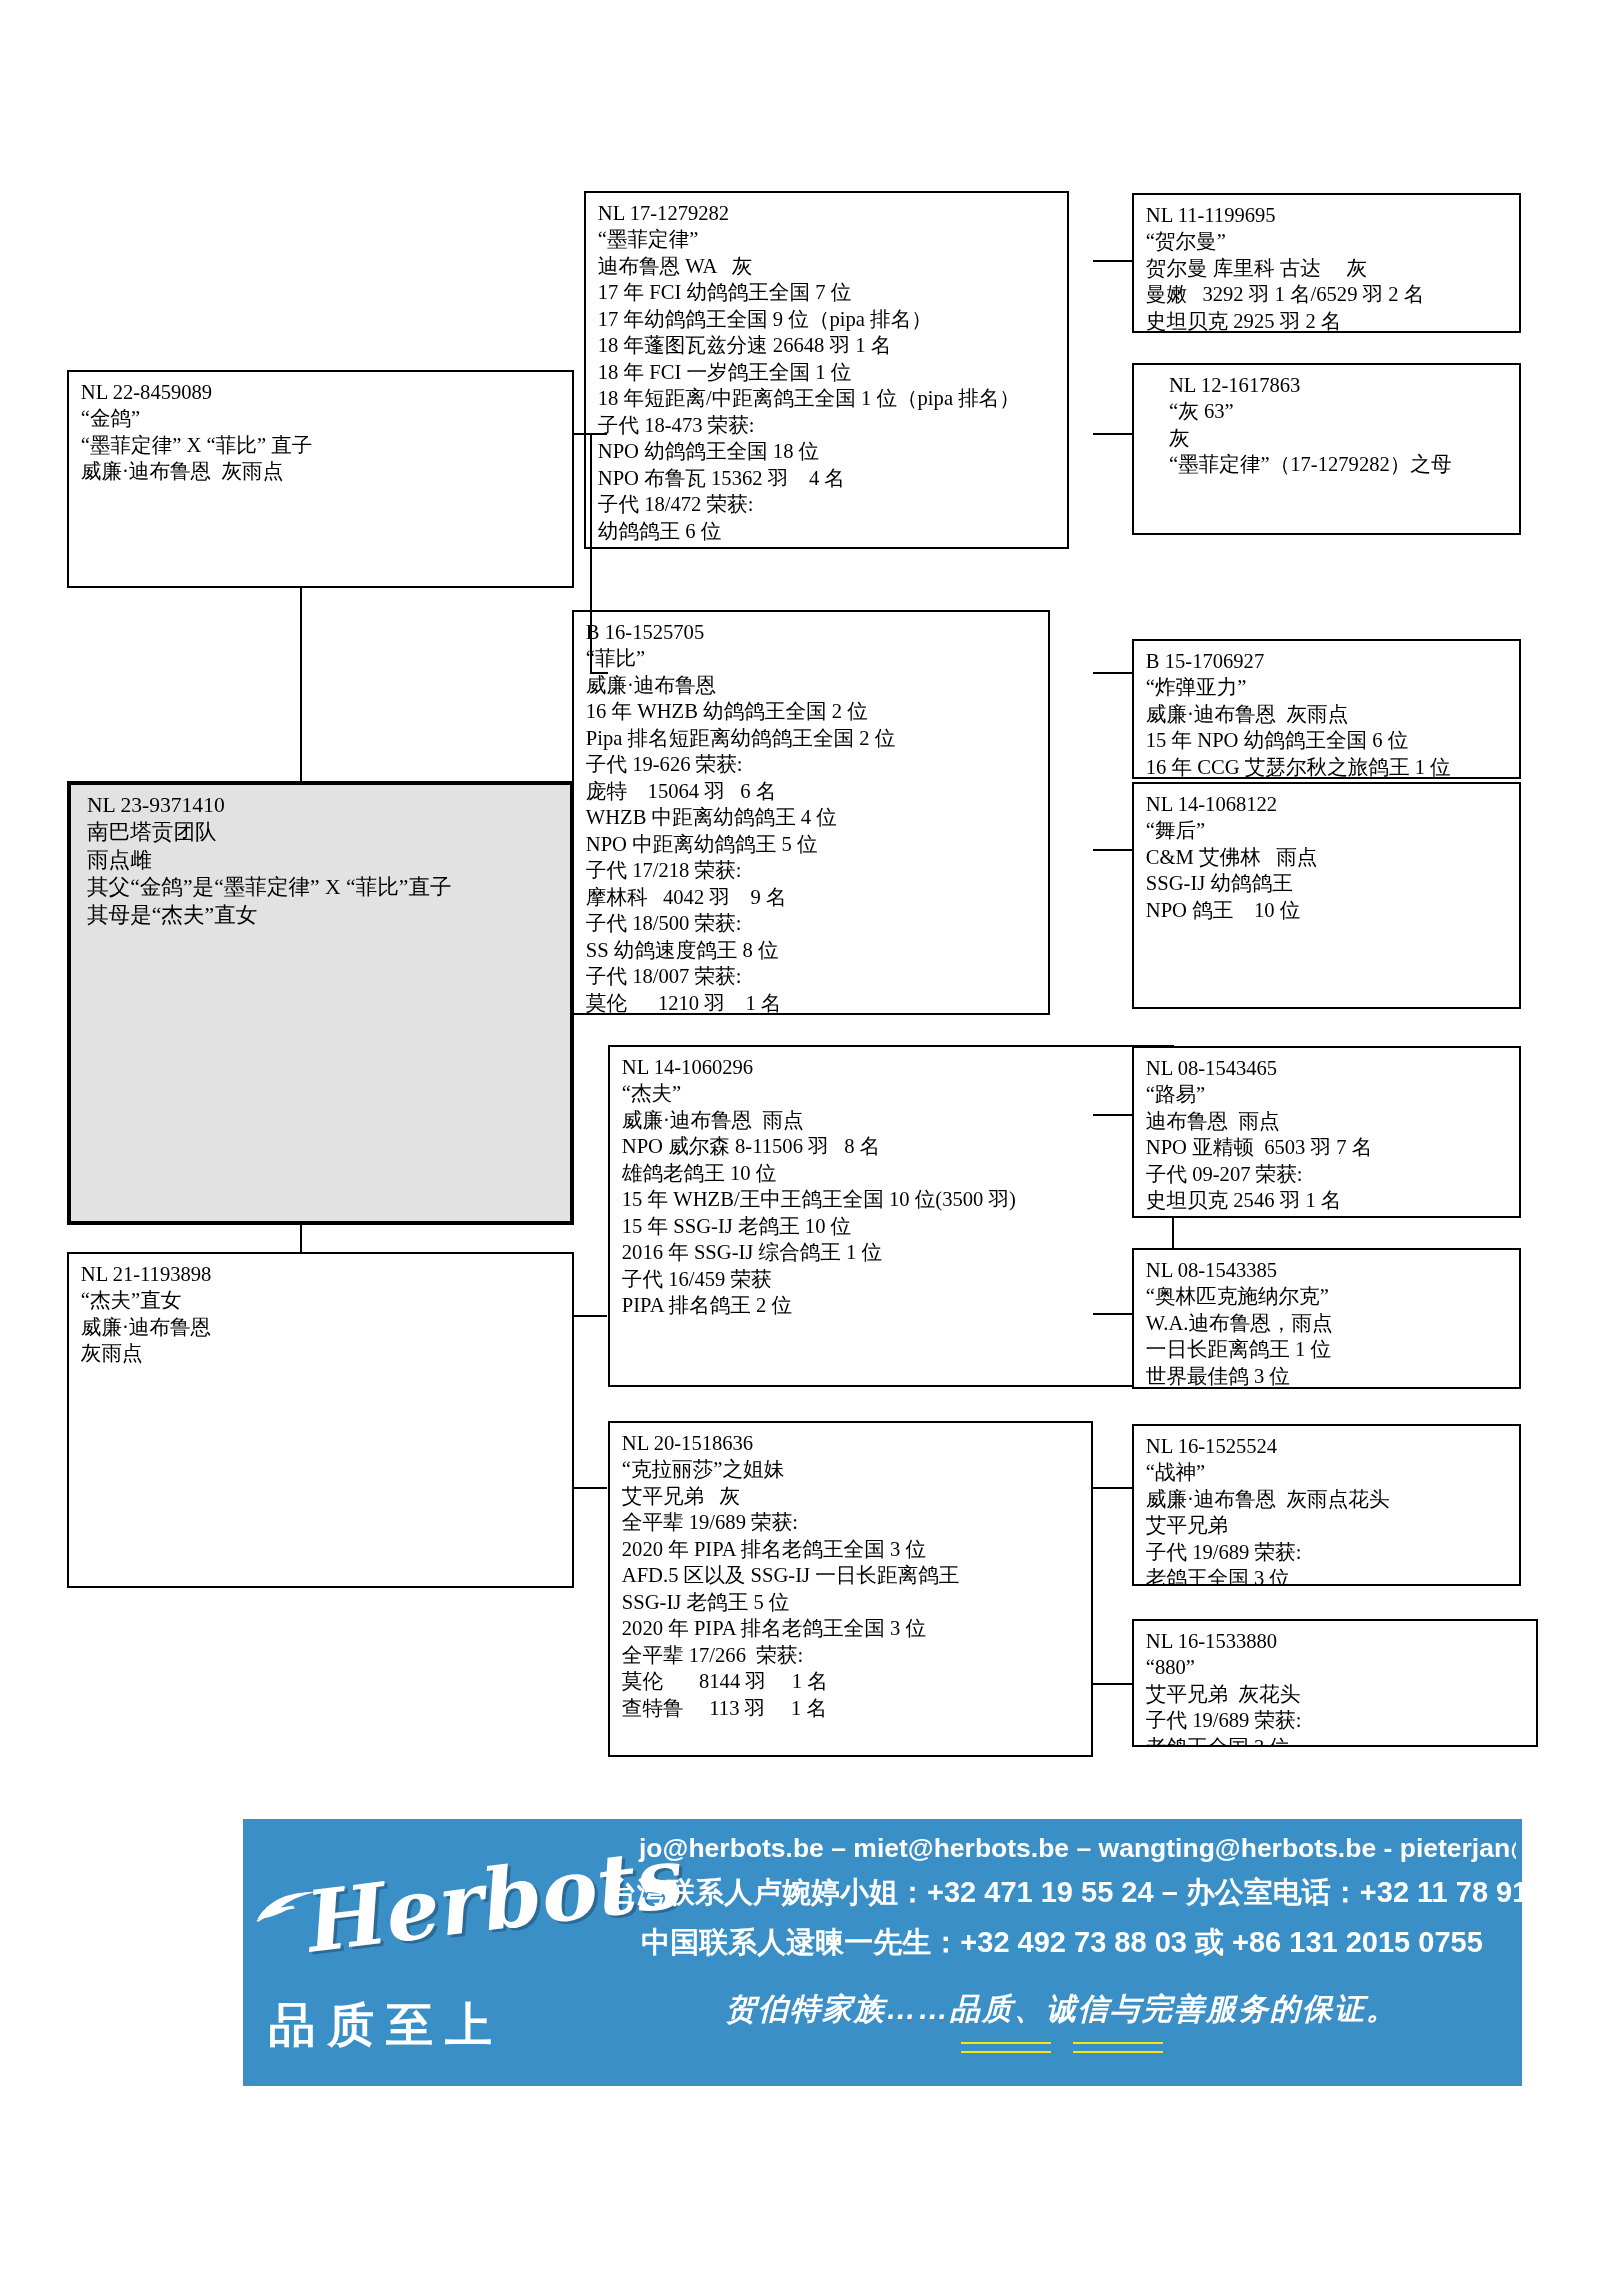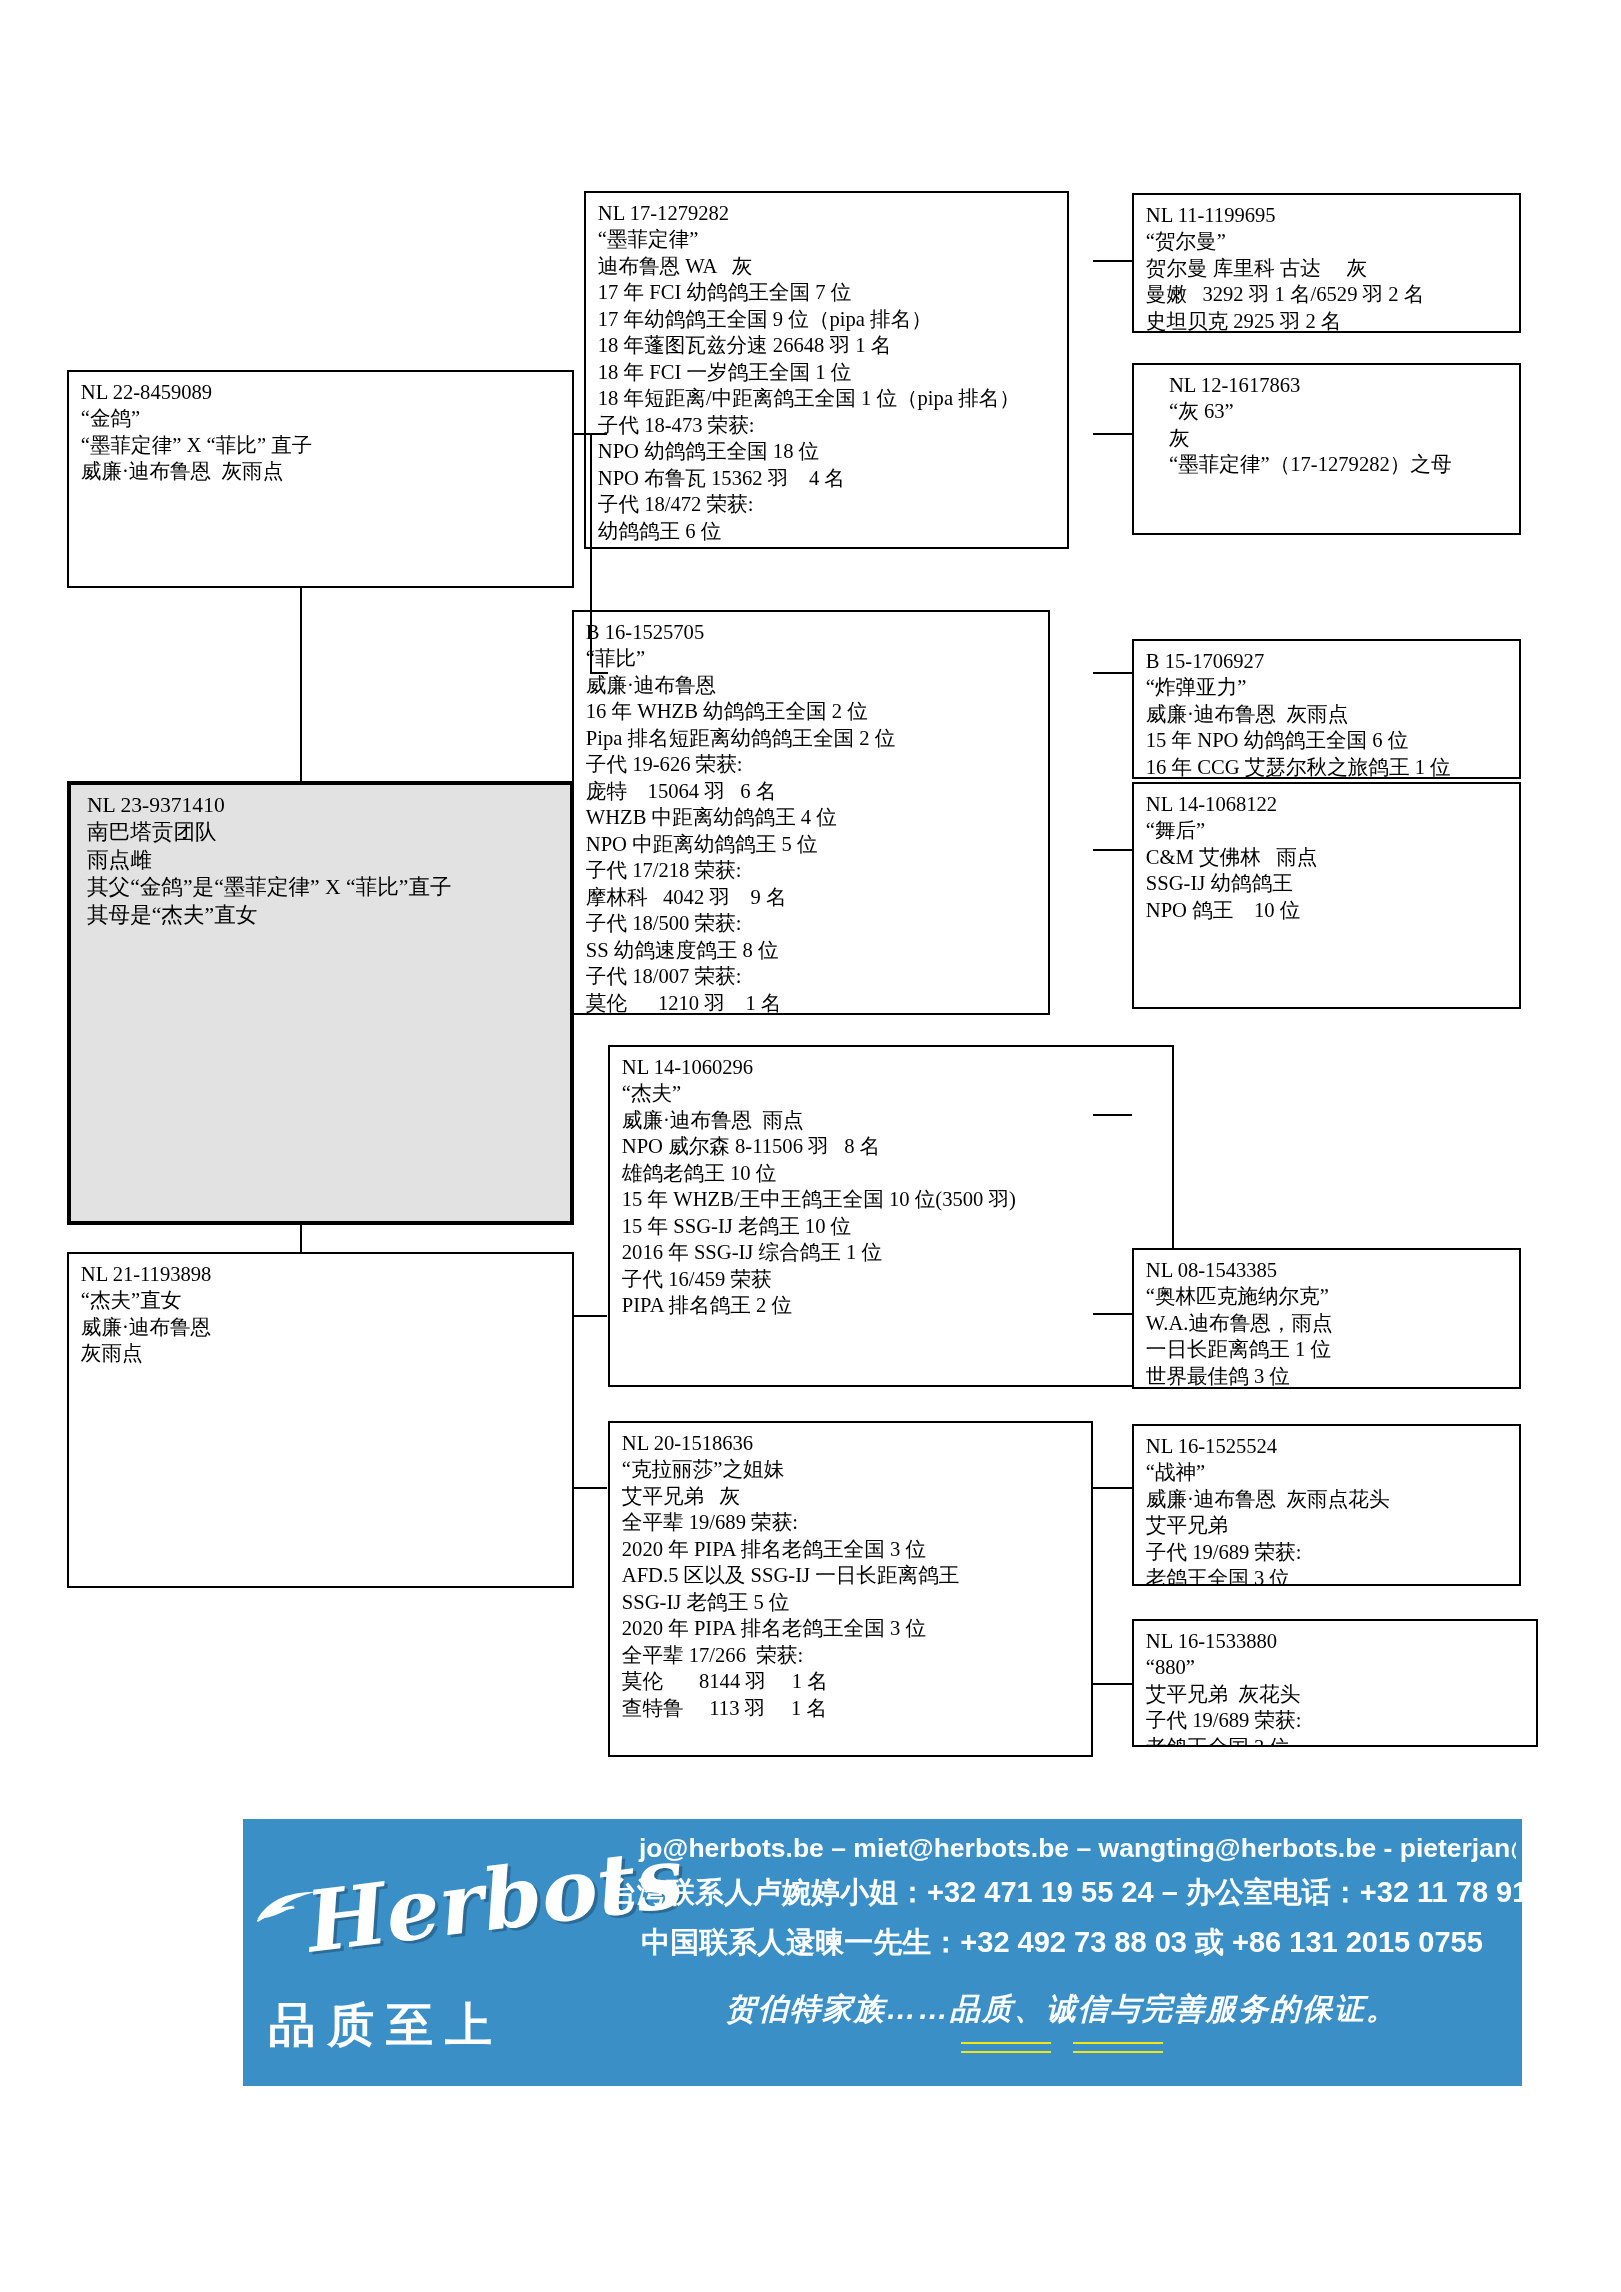--- a/index.html
+++ b/index.html
@@ -141,20 +141,28 @@
     </div>
 
   <div class="pbox" style="left:1132px;top:782px;width:389px;height:227px;">
       <div class="ln">NL 14-1068122</div>
       <div class="ln">“舞后”</div>
       <div class="ln">C&amp;M 艾佛林   雨点</div>
       <div class="ln">SSG-IJ 幼鸽鸽王</div>
       <div class="ln">NPO 鸽王    10 位</div>
     </div>
 
+  <div class="pbox" style="left:1132px;top:1046px;width:389px;height:172px;">
+      <div class="ln">NL 08-1543465</div>
+      <div class="ln">“路易”</div>
+      <div class="ln">迪布鲁恩  雨点</div>
+      <div class="ln">NPO 亚精顿  6503 羽 7 名</div>
+      <div class="ln">子代 09-207 荣获:</div>
+      <div class="ln">史坦贝克 2546 羽 1 名</div>
+    </div>
 
   <div class="pbox" style="left:1132px;top:1248px;width:389px;height:141px;">
       <div class="ln">NL 08-1543385</div>
       <div class="ln">“奥林匹克施纳尔克”</div>
       <div class="ln">W.A.迪布鲁恩，雨点</div>
       <div class="ln">一日长距离鸽王 1 位</div>
       <div class="ln">世界最佳鸽 3 位</div>
     </div>
 
   <div class="pbox" style="left:1132px;top:1424px;width:389px;height:162px;">

